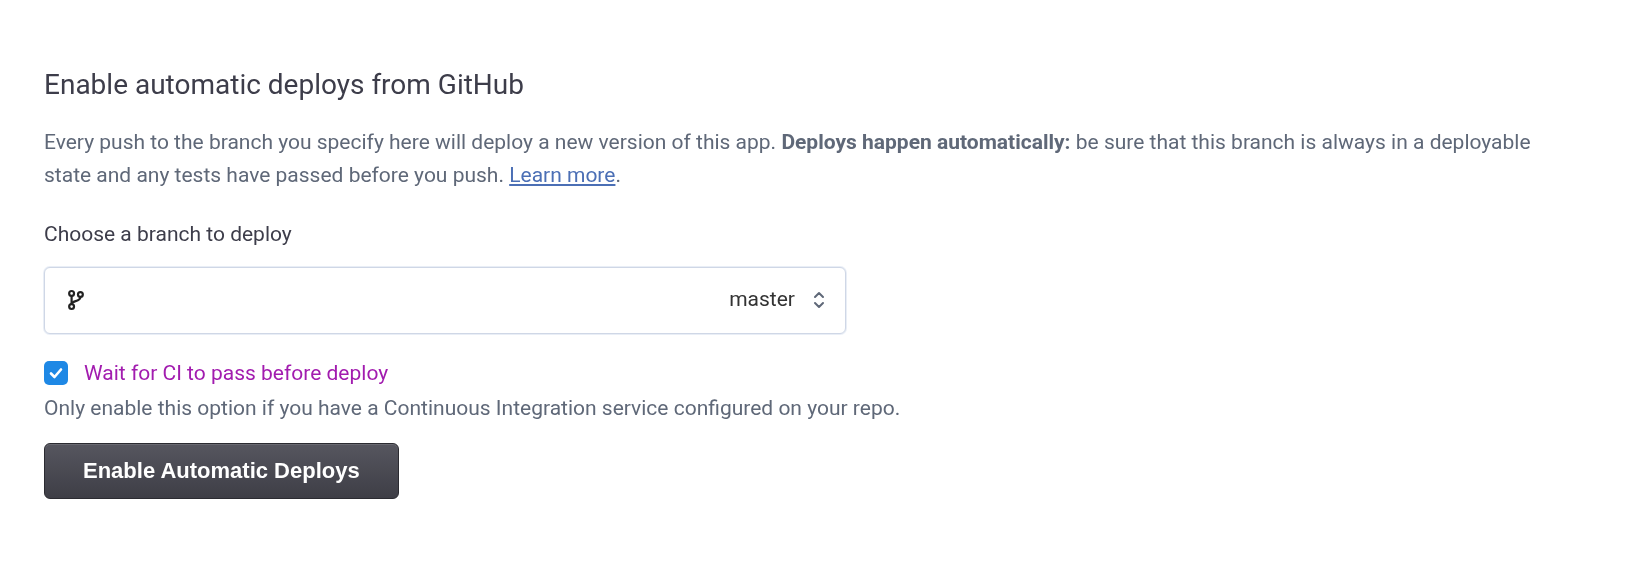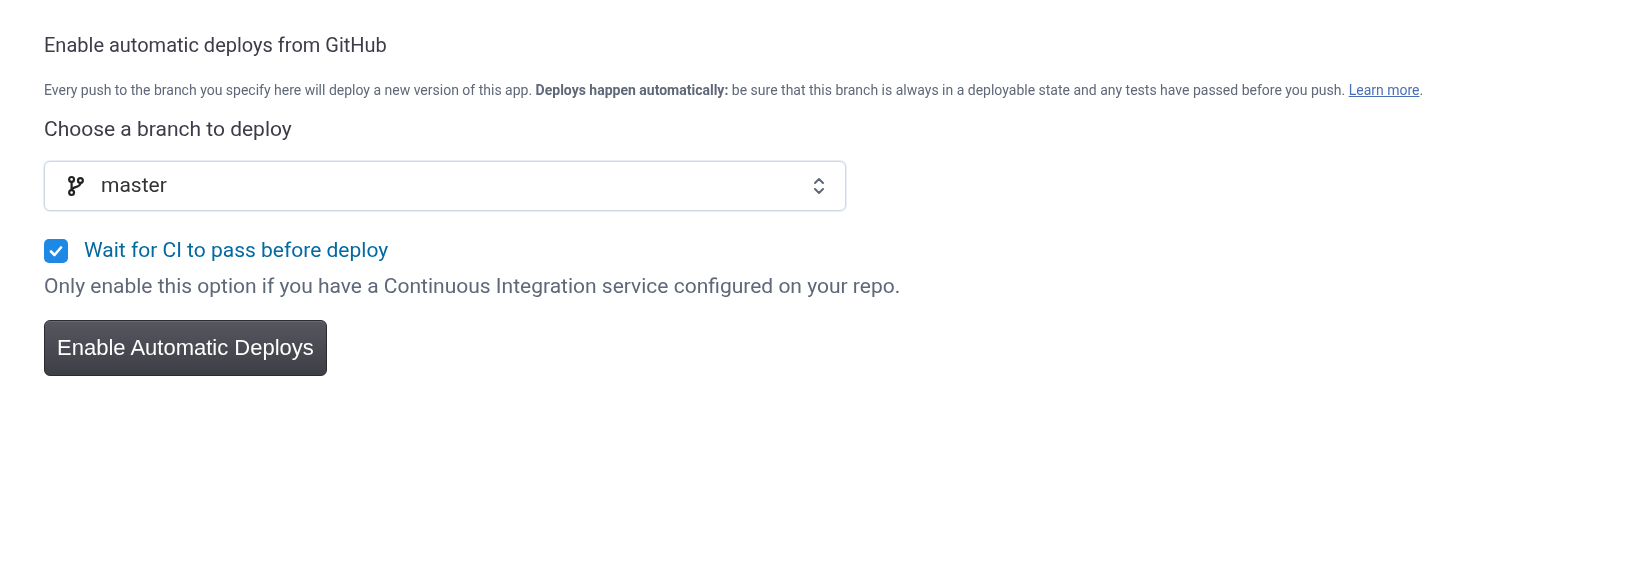--- a/index.html
+++ b/index.html
@@ -8,30 +8,31 @@
       box-sizing: border-box;
     }
     body {
       font-family: -apple-system, BlinkMacSystemFont, "Segoe UI", Roboto, Helvetica, Arial, sans-serif;
       padding: 30px 44px;
       color: #333;
       font-size: 21px;
       line-height: 1.5;
     }
     .heading {
-      font-size: 20px;
+      font-size: 28px;
       color: #3d3d4a;
       font-weight: 400;
       margin-bottom: 20px;
+      margin-top: 34px;
     }
     .description {
       color: #5f6878;
-      font-size: 14px;
+      font-size: 21px;
       font-weight: 400;
-      margin-bottom: 12px;
+      margin-bottom: 28px;
       line-height: 1.55;
     }
     .description b {
       font-weight: 700;
       color: #5f6878;
     }
     .description a {
       color: #4b6fb5;
       text-decoration: underline;
     }
@@ -44,29 +45,30 @@
     }
     .select-wrap {
       position: relative;
       width: 802px;
       margin-bottom: 24px;
     }
     .select-control {
       display: flex;
       align-items: center;
       width: 100%;
-      height: 50px;
+      height: 67px;
       border: 1px solid #cfd7e6;
       border-radius: 6px;
       background: #fff;
       padding: 0 50px 0 22px;
       font-size: 21px;
       color: #333;
       cursor: default;
       box-shadow: 0 0 0 1px rgba(181,198,226,0.3);
+      justify-content: space-between;
     }
     .select-control .branch-icon {
       margin-right: 16px;
       display: inline-flex;
     }
     .select-caret {
       position: absolute;
       right: 20px;
       top: 50%;
       transform: translateY(-50%);
@@ -88,37 +90,37 @@
       display: inline-flex;
       align-items: center;
       justify-content: center;
       cursor: pointer;
     }
     .checkbox svg {
       width: 16px;
       height: 16px;
     }
     .checkbox-label {
-      color: #0369a1;
+      color: #a21caf;
       font-size: 21px;
     }
     .helper {
       color: #5f6878;
       font-size: 21px;
       margin-bottom: 18px;
     }
     .primary-button {
       display: inline-block;
       background: linear-gradient(to bottom, #56565f, #3e3e46);
       color: #fff;
       border: 1px solid #2b2b31;
       border-radius: 6px;
-      padding: 14px 12px;
+      padding: 14px 38px;
       font-size: 22px;
-      font-weight: 400;
+      font-weight: 700;
       cursor: pointer;
       box-shadow: inset 0 1px 0 rgba(255,255,255,0.12);
     }
   </style>
 </head>
 <body>
 
 
 
 <h2 class="heading">Enable automatic deploys from GitHub</h2>

